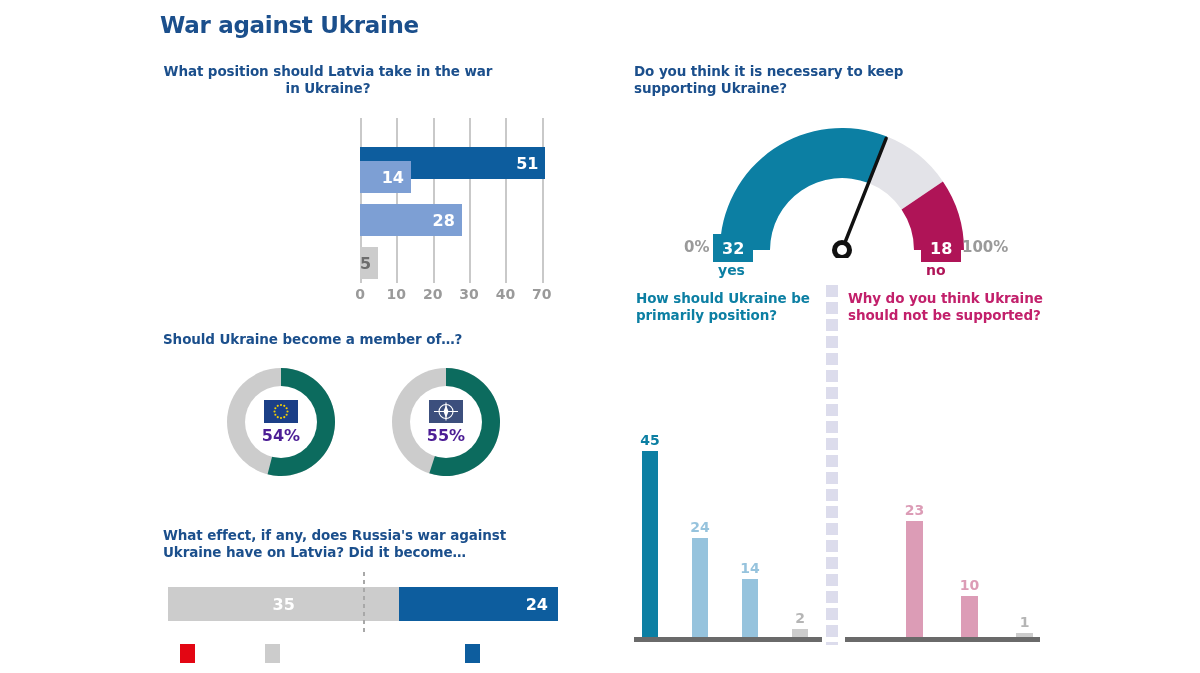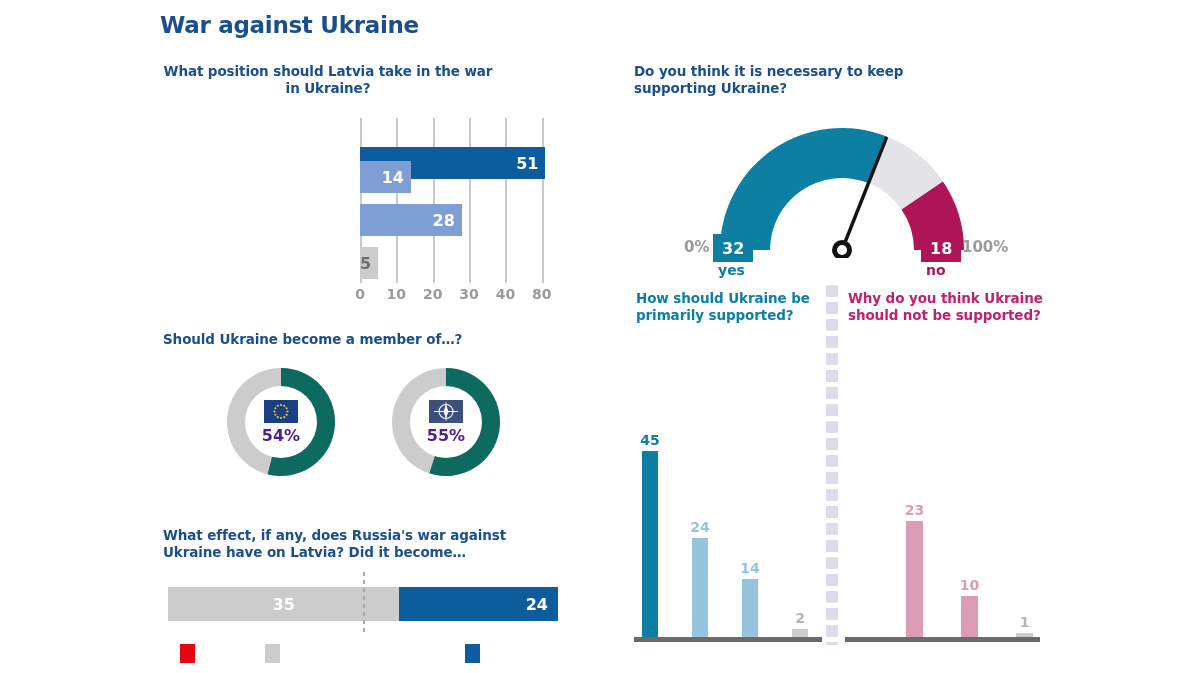--- a/index.html
+++ b/index.html
@@ -118,21 +118,21 @@
         <span class="hbar-val dark">5</span>
       </div>
     </div>
   </div>
 <div id="q1-axis">
     <span class="axis-tick" style="left: 8px;">0</span>
     <span class="axis-tick" style="left: 44.3636px;">10</span>
     <span class="axis-tick" style="left: 80.7273px;">20</span>
     <span class="axis-tick" style="left: 117.091px;">30</span>
     <span class="axis-tick" style="left: 153.455px;">40</span>
-    <span class="axis-tick" style="left: 189.818px;">80</span>
+    <span class="axis-tick" style="left: 189.818px;">70</span>
   </div>
 
 <div class="qtitle" id="q2-title">Do you think it is necessary to keep supporting Ukraine?</div>
 <div id="q2-gauge">
   <svg width="340" height="130" viewBox="0 0 340 130">
     <path id="gauge-arc-yes" d="M48,122.00000000000001 A122,122 0 0 1 214.91119542753063,8.567268721633312 L196.50496779329677,55.05609301604589 A72,72 0 0 0 98,122.00000000000001 Z" fill="#0c7fa3"></path>
     <path id="gauge-arc-mid" d="M214.91119542753063,8.567268721633312 A122,122 0 0 1 270.90383006149654,53.42582790204003 L229.54980134776844,81.52999679464656 A72,72 0 0 0 196.50496779329677,55.05609301604589 Z" fill="#e3e3e8"></path>
     <path id="gauge-arc-no" d="M270.90383006149654,53.42582790204003 A122,122 0 0 1 292,121.99999999999997 L242,121.99999999999999 A72,72 0 0 0 229.54980134776844,81.52999679464656 Z" fill="#af1457"></path>
     <line id="gauge-needle" stroke="#111" stroke-width="3.4" stroke-linecap="round" x1="170" y1="122" x2="214.1749463221613" y2="10.426821693409806"></line>
     <circle cx="170" cy="122" r="10" fill="#111"></circle>
@@ -197,21 +197,21 @@
 <div id="q4-bar">
     <div class="seg" style="flex: 35 1 0%; background: rgb(204, 204, 204);">
       <span class="seg-val" style="left: 50%; transform: translateX(-50%);">35</span>
     </div>
     <div class="seg" style="flex: 24 1 0%; background: rgb(13, 93, 158);">
       <span class="seg-val" style="right: 10px;">24</span>
     </div>
   </div>
 <div id="q4-mid-line"></div>
 
-<div class="qtitle" id="q5-title" style="color:#0c7fa3;">How should Ukraine be primarily supported?</div>
+<div class="qtitle" id="q5-title" style="color:#0c7fa3;">How should Ukraine be primarily position?</div>
 <div class="qtitle" id="q6-title" style="color:#c2206b;">Why do you think Ukraine should not be supported?</div>
 <div class="vchart" id="q5-chart" style="left:634px; top:365px; width:188px;">
     <div class="baseline" style="left: 0px; width: 100%;"></div>
     <div class="vbar" style="left: 8px; width: 16px; height: 186px; background: rgb(12, 127, 163);">
       <span class="vbar-val" style="color: rgb(12, 127, 163);">45</span>
     </div>
     <div class="vbar" style="left: 58px; width: 16px; height: 99.2px; background: rgb(150, 195, 221);">
       <span class="vbar-val" style="color: rgb(150, 195, 221);">24</span>
     </div>
     <div class="vbar" style="left: 108px; width: 16px; height: 57.8667px; background: rgb(150, 195, 221);">

